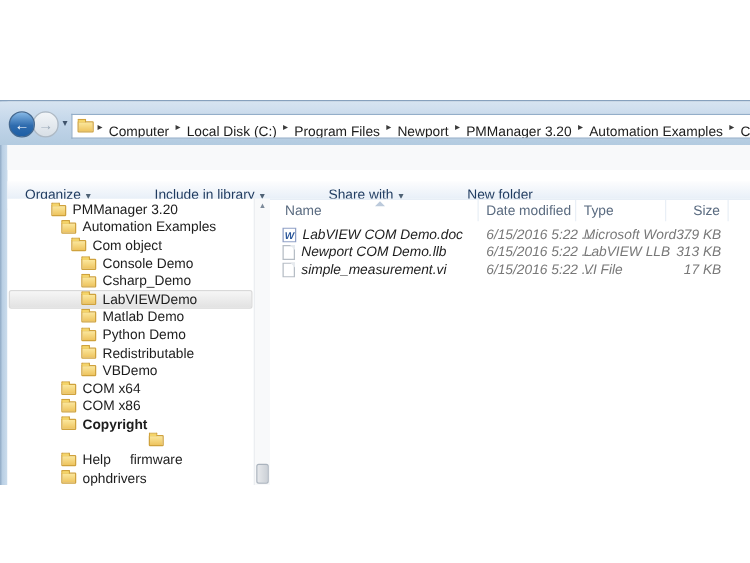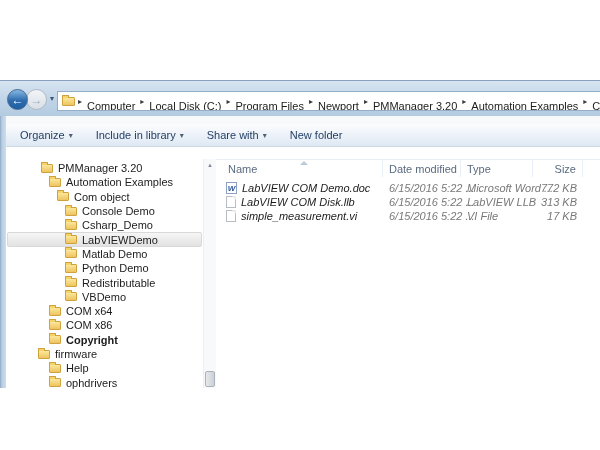--- a/index.html
+++ b/index.html
@@ -35,24 +35,24 @@
   .folder-icon::before { content:""; position:absolute; top:-3px; left:-1px; width:5px; height:2px;
                  background:#f4d469; border:1px solid #cfa23d; border-bottom:none;
                  border-radius:1px 1px 0 0; }
 
   
   .menubar { position:absolute; left:6px; top:36px; width:594px; height:20px;
              background:#f8f9fa; display:flex; align-items:center; padding-left:7px; }
   .menu-item { padding:2px 8px; }
 
   
-  .toolbar { position:absolute; left:6px; top:44px; width:594px; height:23px;
+  .toolbar { position:absolute; left:6px; top:65px; width:594px; height:23px;
              background:linear-gradient(180deg,#fdfdfe,#e9f0f8 60%,#dfe9f3);
              border-bottom:1px solid #ccd8e4; display:flex; align-items:center;
-             padding-left:6px; color:#1e3a5f; }
+             padding-left:6px; color:#1e3a5f;gap:28px; }
   .tool-btn { padding:2px 8px; margin-right:7px; display:flex; align-items:center; gap:4px; }
   .tool-caret { font-size:8px; color:#4f6275; }
 
   
   .content { position:absolute; left:6px; top:79px; width:594px; height:229px;
              background:#fff; display:flex; }
 
   .sidebar { width:210px; position:relative; padding-top:2px; }
   .tree-item { height:14.3px; display:flex; align-items:center; gap:5px;
                margin:0 14px 0 1px; border:1px solid transparent; border-radius:2px; }
@@ -213,21 +213,21 @@
           <span>COM x64</span>
         </div>
         <div class="tree-item" style="padding-left: 41px;">
           <span class="folder-icon"></span>
           <span>COM x86</span>
         </div>
         <div class="tree-item" style="padding-left: 41px; font-weight: bold;">
           <span class="folder-icon"></span>
           <span>Copyright</span>
         </div>
-        <div class="tree-item" style="padding-left: 30px;">
+        <div class="tree-item" style="padding-left: 41px; flex-direction: column;">
           <span class="folder-icon"></span>
           <span>firmware</span>
         </div>
         <div class="tree-item" style="padding-left: 41px;">
           <span class="folder-icon"></span>
           <span>Help</span>
         </div>
         <div class="tree-item" style="padding-left: 41px;">
           <span class="folder-icon"></span>
           <span>ophdrivers</span>
@@ -247,26 +247,26 @@
         <div class="sort-indicator"></div>
       </div>
       <div class="rows">
         <div class="list-row">
             <span class="cell-name">
               <span class="ficon word-document-icon"></span>
               <span>LabVIEW COM Demo.doc</span>
             </span>
             <span class="cell-date">6/15/2016 5:22 ...</span>
             <span class="cell-type">Microsoft Word ...</span>
-            <span class="cell-size">772 KB</span>
+            <span class="cell-size">379 KB</span>
           </div>
           <div class="list-row">
             <span class="cell-name">
               <span class="ficon file-icon"></span>
-              <span>LabVIEW COM Disk.llb</span>
+              <span>Newport COM Demo.llb</span>
             </span>
             <span class="cell-date">6/15/2016 5:22 ...</span>
             <span class="cell-type">LabVIEW LLB</span>
             <span class="cell-size">313 KB</span>
           </div>
           <div class="list-row">
             <span class="cell-name">
               <span class="ficon file-icon"></span>
               <span>simple_measurement.vi</span>
             </span>

